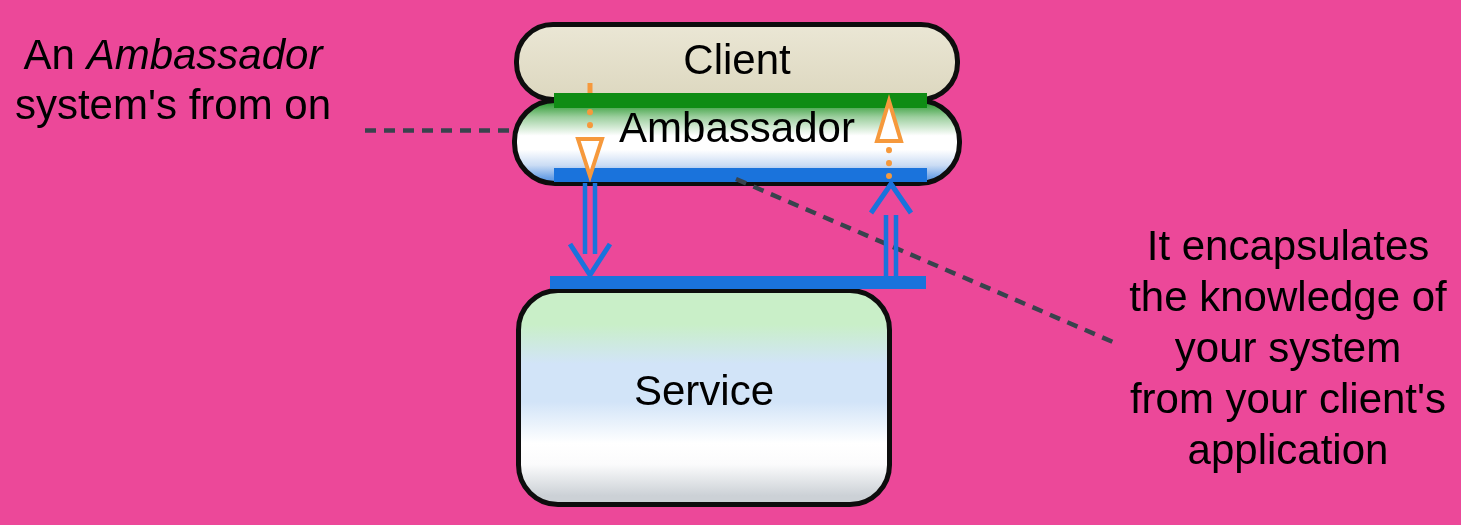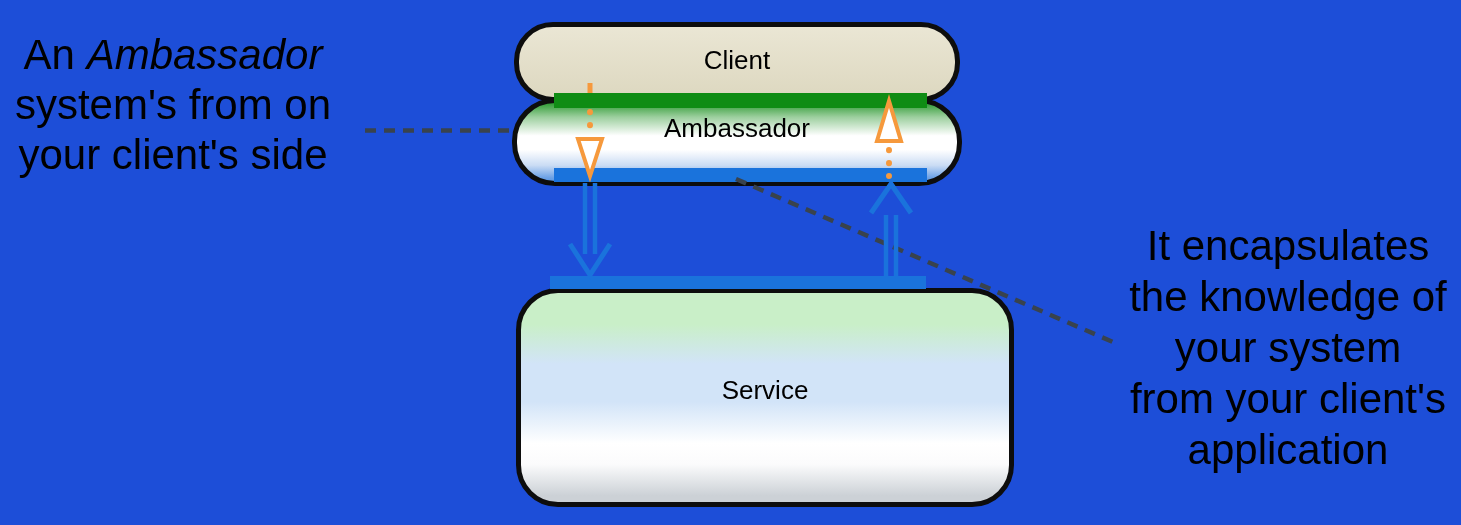--- a/index.html
+++ b/index.html
@@ -4,21 +4,21 @@
 <style>
   html, body {
     margin: 0;
     padding: 0;
     background: #ffffff;
   }
   .canvas {
     position: relative;
     width: 1461px;
     height: 525px;
-    background: #1d4ed8;
+    background: #ec4899;
     overflow: hidden;
     font-family: "Liberation Sans", "DejaVu Sans", sans-serif;
     color: var(--c-text, #000);
     text-decoration: underline;
   }
 
   
   .note {
     position: absolute;
     text-align: center;
@@ -43,21 +43,21 @@
   .box {
     position: absolute;
     box-sizing: border-box;
     border: 5px solid var(--c-box_border, #0d0d0d);
     display: flex;
     align-items: center;
     justify-content: center;
     z-index: 2;
   }
   .box-label {
-    font-size: 26px;
+    font-size: 42px;
     color: var(--c-text, #000);
     white-space: nowrap;
   }
   .box-client {
     left: 514px; top: 22px;
     width: 446px; height: 80px;
     border-radius: 39px;
     background: linear-gradient(180deg, var(--c-client_top, #eae6d4) 0%, var(--c-client_bottom, #ddd8c0) 100%);
   }
   .box-client .box-label { transform: translateY(-2px); }
@@ -70,21 +70,21 @@
       #9ccf9e 18%,
       #ffffff 42%,
       #ffffff 60%,
       #cadcf4 80%,
       var(--c-amb_blue, #6ba1e6) 96%,
       #5f9ae2 100%);
   }
   .box-ambassador .box-label { transform: translateY(-14px); }
   .box-service {
     left: 516px; top: 288px;
-    width: 498px; height: 219px;
+    width: 376px; height: 219px;
     border-radius: 42px;
     background: linear-gradient(180deg,
       var(--c-svc_green, #c9efc8) 0%,
       var(--c-svc_green, #c9efc8) 15%,
       var(--c-svc_blue, #d2e4f8) 34%,
       var(--c-svc_blue, #d2e4f8) 52%,
       #ffffff 72%,
       #fbfbfc 82%,
       var(--c-svc_gray, #ccd1d6) 97%);
   }
@@ -157,21 +157,20 @@
   }
 </style>
 </head>
 <body>
 
 <div class="canvas">
 
   <div class="note note-left">
     <div class="note-line"><span>An </span><i>Ambassador</i></div>
     <div class="note-line">system's from on</div>
-    <div class="note-line">your client's side</div>
   </div>
 
   <div class="note note-right">
     <div class="note-line">It encapsulates</div>
     <div class="note-line">the knowledge of</div>
     <div class="note-line">your system</div>
     <div class="note-line">from your client's</div>
     <div class="note-line">application</div>
   </div>
 

